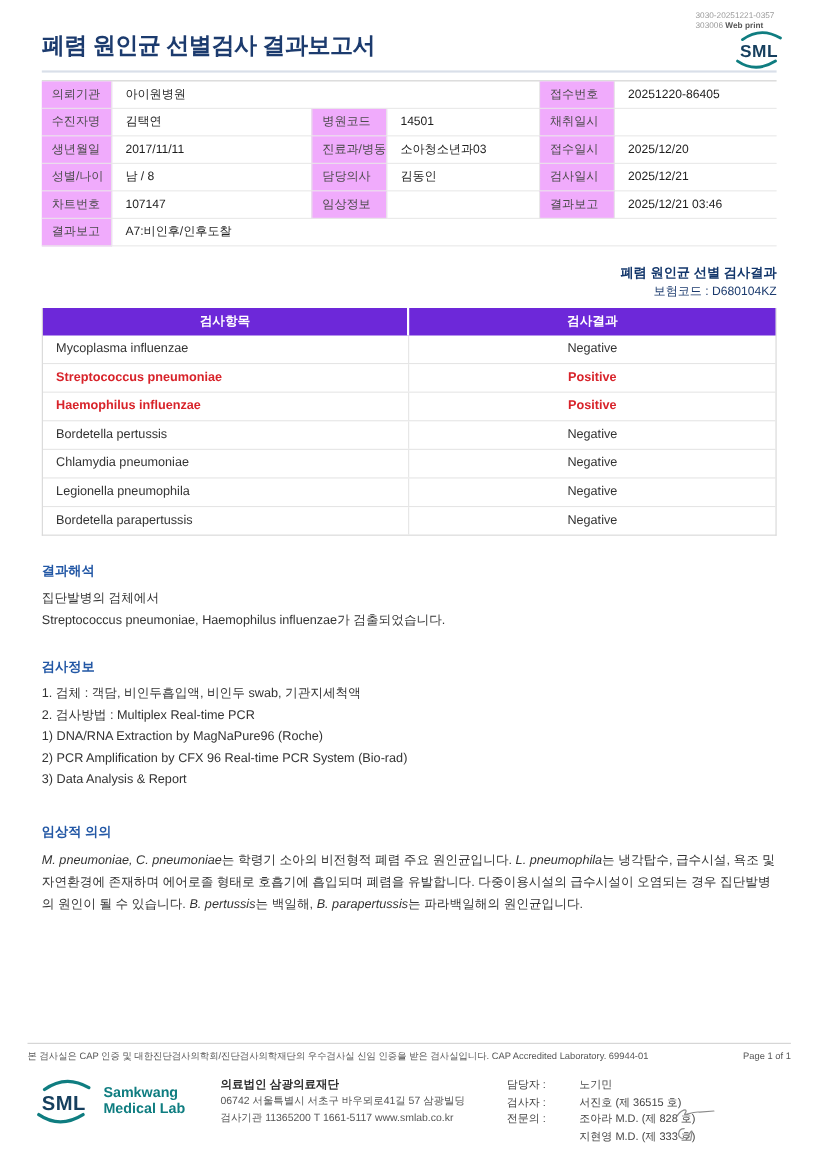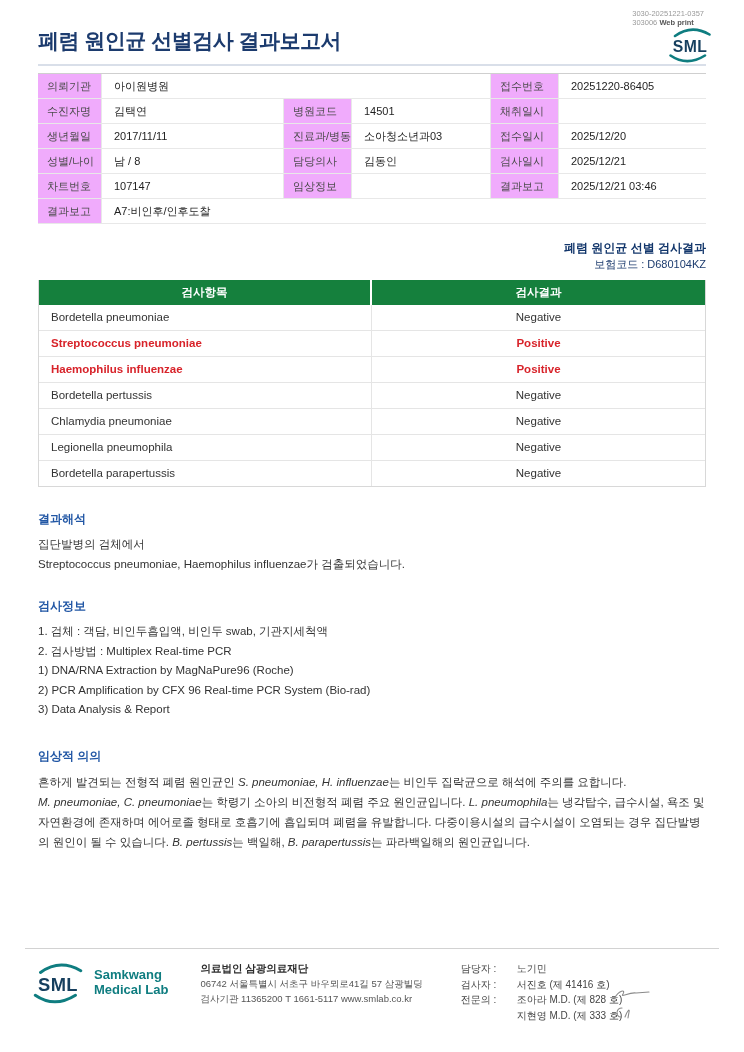--- a/index.html
+++ b/index.html
@@ -37,21 +37,21 @@
   .val  { padding:0 12px; color:#1e1e1e; font-weight:500; }
   .span3 { grid-column:span 3; }
   .span5 { grid-column:span 5; }
 
   
   .section-row { display:flex; justify-content:space-between; align-items:flex-end; margin-top:16px;flex-direction:column; }
   .section-row .left  { font-size:12px; font-weight:bold; color:#12366b; }
   .section-row .right { font-size:11px; font-weight:400; color:#1c3b6e; }
 
   .rt { margin-top:8px; border:1px solid #d8d8d8; border-top:none; }
-  .rt-head { display:grid; grid-template-columns:1fr 1fr; background:#15803d; }
+  .rt-head { display:grid; grid-template-columns:1fr 1fr; background:#6d28d9; }
   .rt-head div { height:25px; line-height:25px; text-align:center; color:#ffffff;
                  font-size:11.5px; font-weight:600; }
   .rt-head div:first-child { border-right:2px solid #ffffff; }
   .rt-row { display:grid; grid-template-columns:1fr 1fr; border-top:1px solid #e5e5e5; }
   .rt-row:first-child { border-top:none; }
   .rt-test  { padding-left:12px; height:25px; line-height:25px; font-size:11.5px;
               color:#333; border-right:1px solid #e5e5e5; }
   .rt-result{ text-align:center; height:25px; line-height:25px; font-size:11.5px; color:#333; }
   .rt-row.positive .rt-test, .rt-row.positive .rt-result { color:#d8232a; font-weight:600; }
 
@@ -66,21 +66,21 @@
   .footer { position:absolute; left:25px; right:25px; bottom:0; height:104px;
             border-top:1px solid #d2d2d2; }
   .note-row { display:flex; justify-content:space-between; padding-top:6px;
               font-size:8.5px; color:#555; }
   .foot-main { display:flex; margin-top:12px; }
   .logo-block { display:flex; align-items:flex-start; margin-left:5px; }
   .logo-word { font-size:13px; font-weight:bold; color:#0f7d80; line-height:15px; margin:6px 0 0 8px; }
   .org-block { margin-left:32px; font-size:9.5px; color:#555; line-height:15px; }
   .org-name  { font-size:10.5px; font-weight:bold; color:#2b2b2b; }
   .staff-block { position:relative; margin-left:38px; }
-  .staff-grid { display:grid; grid-template-columns:46px auto; column-gap:10px;
+  .staff-grid { display:grid; grid-template-columns:46px auto; column-gap:20px;
                 font-size:10px; color:#444; line-height:15.5px; }
   .sig { position:absolute; }
   .sig1 { left:150px; top:26px; }
   .sig2 { left:152px; top:44px; }
 </style>
 </head>
 <body>
 
 <div class="page">
 
@@ -146,21 +146,21 @@
     <div class="right">보험코드 : D680104KZ</div>
   </div>
 
   <div class="rt">
     <div class="rt-head">
       <div>검사항목</div>
       <div>검사결과</div>
     </div>
     <div id="results-body">
         <div class="rt-row">
-          <div class="rt-test">Bordetella pneumoniae</div>
+          <div class="rt-test">Mycoplasma influenzae</div>
           <div class="rt-result">Negative</div>
         </div>
         <div class="rt-row positive">
           <div class="rt-test">Streptococcus pneumoniae</div>
           <div class="rt-result">Positive</div>
         </div>
         <div class="rt-row positive">
           <div class="rt-test">Haemophilus influenzae</div>
           <div class="rt-result">Positive</div>
         </div>
@@ -193,25 +193,28 @@
     <h3>검사정보</h3>
     <p>1. 검체 : 객담, 비인두흡입액, 비인두 swab, 기관지세척액</p>
     <p>2. 검사방법 : Multiplex Real-time PCR</p>
     <p>1) DNA/RNA Extraction by MagNaPure96 (Roche)</p>
     <p>2) PCR Amplification by CFX 96 Real-time PCR System (Bio-rad)</p>
     <p>3) Data Analysis &amp; Report</p>
   </div>
 
   <div class="tsec clinical">
     <h3>임상적 의의</h3>
-    <p><span>흔하게 발견되는 전형적 폐렴 원인균인 </span><span style="font-style: italic;">S. pneumoniae, H. influenzae</span><span>는 비인두 집락균으로 해석에 주의를 요합니다.</span></p>
     <p><span style="font-style: italic;">M. pneumoniae, C. pneumoniae</span><span>는 학령기 소아의 비전형적 폐렴 주요 원인균입니다. </span><span style="font-style: italic;">L. pneumophila</span><span>는 냉각탑수, 급수시설, 욕조 및 자연환경에 존재하며 에어로졸 형태로 호흡기에 흡입되며 폐렴을 유발합니다. 다중이용시설의 급수시설이 오염되는 경우 집단발병의 원인이 될 수 있습니다. </span><span style="font-style: italic;">B. pertussis</span><span>는 백일해, </span><span style="font-style: italic;">B. parapertussis</span><span>는 파라백일해의 원인균입니다.</span></p>
   </div>
 
   <div class="footer">
+    <div class="note-row">
+      <span>본 검사실은 CAP 인증 및 대한진단검사의학회/진단검사의학재단의 우수검사실 신임 인증을 받은 검사실입니다.  CAP Accredited Laboratory. 69944-01</span>
+      <span>Page 1 of 1</span>
+    </div>
     <div class="foot-main">
       <div class="logo-block">
         <svg width="56" height="44" viewBox="0 0 64 50">
           <path d="M12 13 Q34 -3 58 11" fill="none" stroke="#0f7d80" stroke-width="3.4" stroke-linecap="round"></path>
           <path d="M6 39 Q28 54 52 39" fill="none" stroke="#0f7d80" stroke-width="3.4" stroke-linecap="round"></path>
           <text x="32" y="34" text-anchor="middle" font-family="Liberation Sans, DejaVu Sans, sans-serif" font-size="21" font-weight="bold" fill="#163f5e" letter-spacing="0.5">SML</text>
         </svg>
         <div class="logo-word">
           <div>Samkwang</div>
           <div>Medical Lab</div>
@@ -220,21 +223,21 @@
       <div class="org-block">
         <div class="org-name">의료법인 삼광의료재단</div>
         <div>06742 서울특별시 서초구 바우뫼로41길 57 삼광빌딩</div>
         <div>검사기관 11365200  T 1661-5117  www.smlab.co.kr</div>
       </div>
       <div class="staff-block">
         <div class="staff-grid" id="staff-body">
             <div>담당자 :</div>
             <div>노기민</div>
             <div>검사자 :</div>
-            <div>서진호 (제 41416 호)</div>
+            <div>서진호 (제 36515 호)</div>
             <div>전문의 :</div>
             <div>조아라 M.D. (제 828 호)</div>
             <div></div>
             <div>지현영 M.D. (제 333 호)</div>
           </div>
         <svg class="sig sig1" width="42" height="16" viewBox="0 0 42 16">
           <path d="M3 12 C8 3 15 2 12 7 C9 11 18 5 25 6 L38 5" fill="none" stroke="#8a8a8a" stroke-width="1.1" stroke-linecap="round"></path>
         </svg>
         <svg class="sig sig2" width="26" height="16" viewBox="0 0 26 16">
           <path d="M9 3 C3 3 2 12 8 12 M12 12 C14 6 17 3 16 7 L15 13" fill="none" stroke="#8a8a8a" stroke-width="1.1" stroke-linecap="round"></path>

